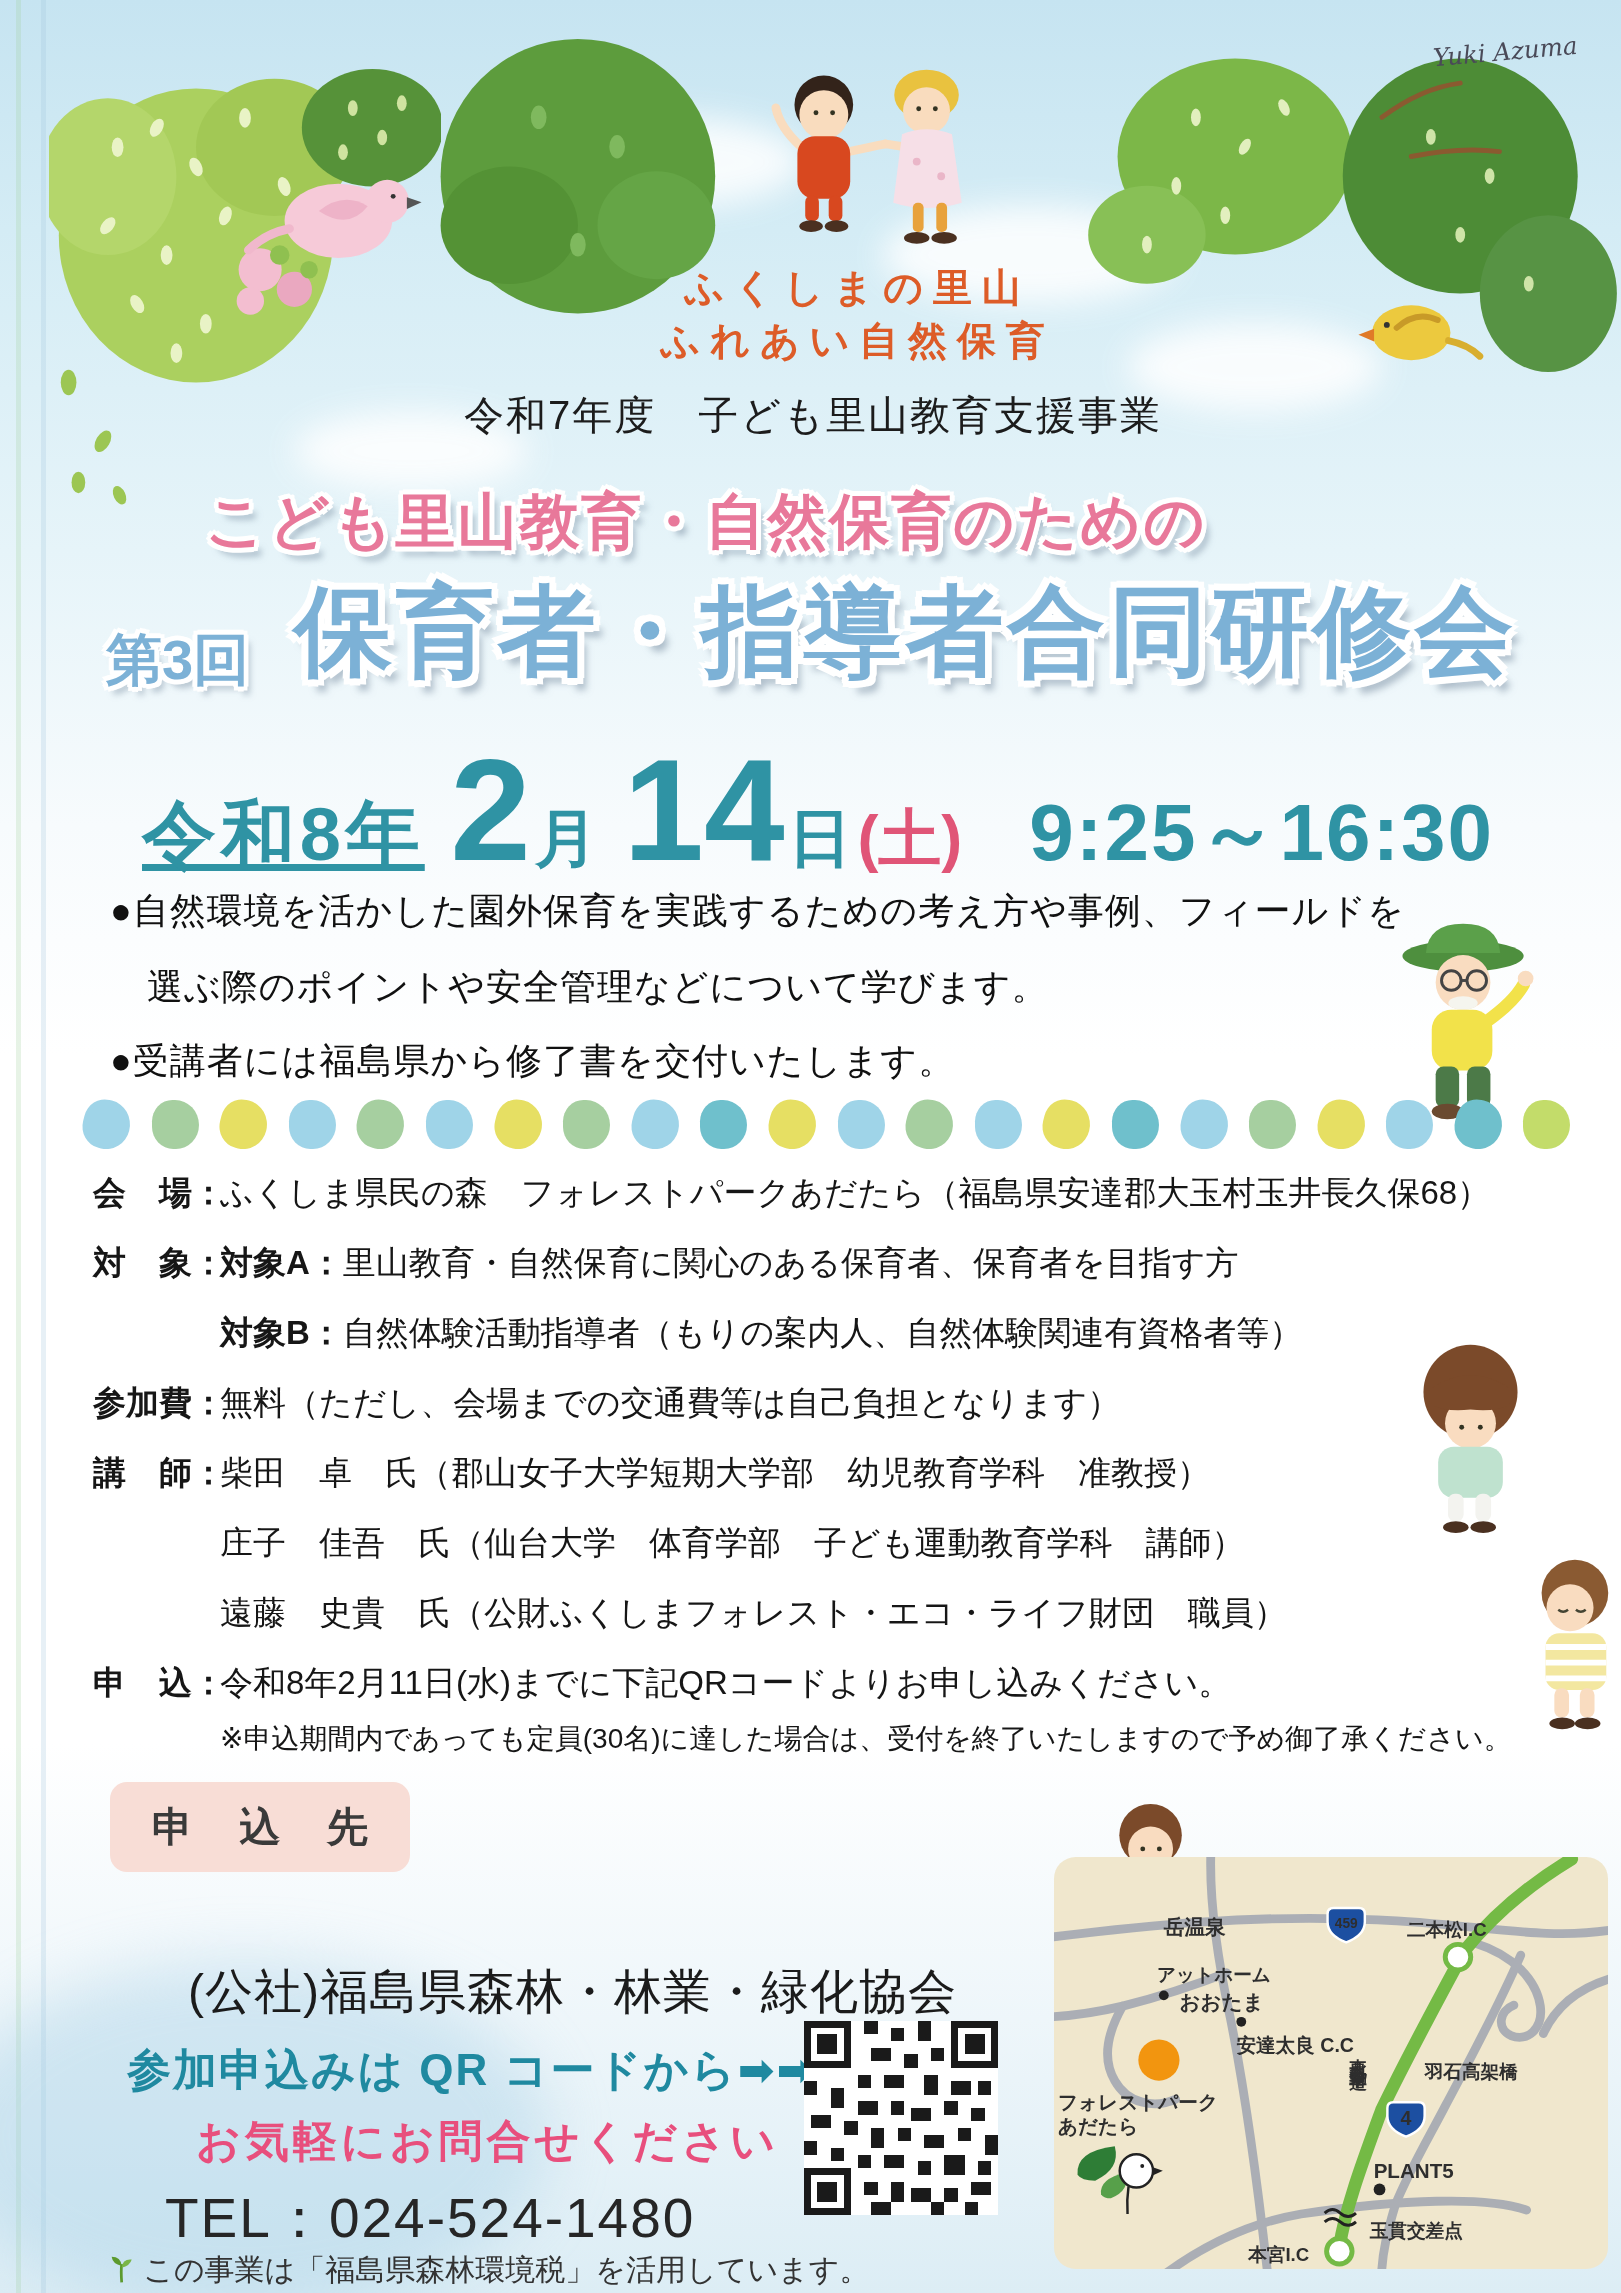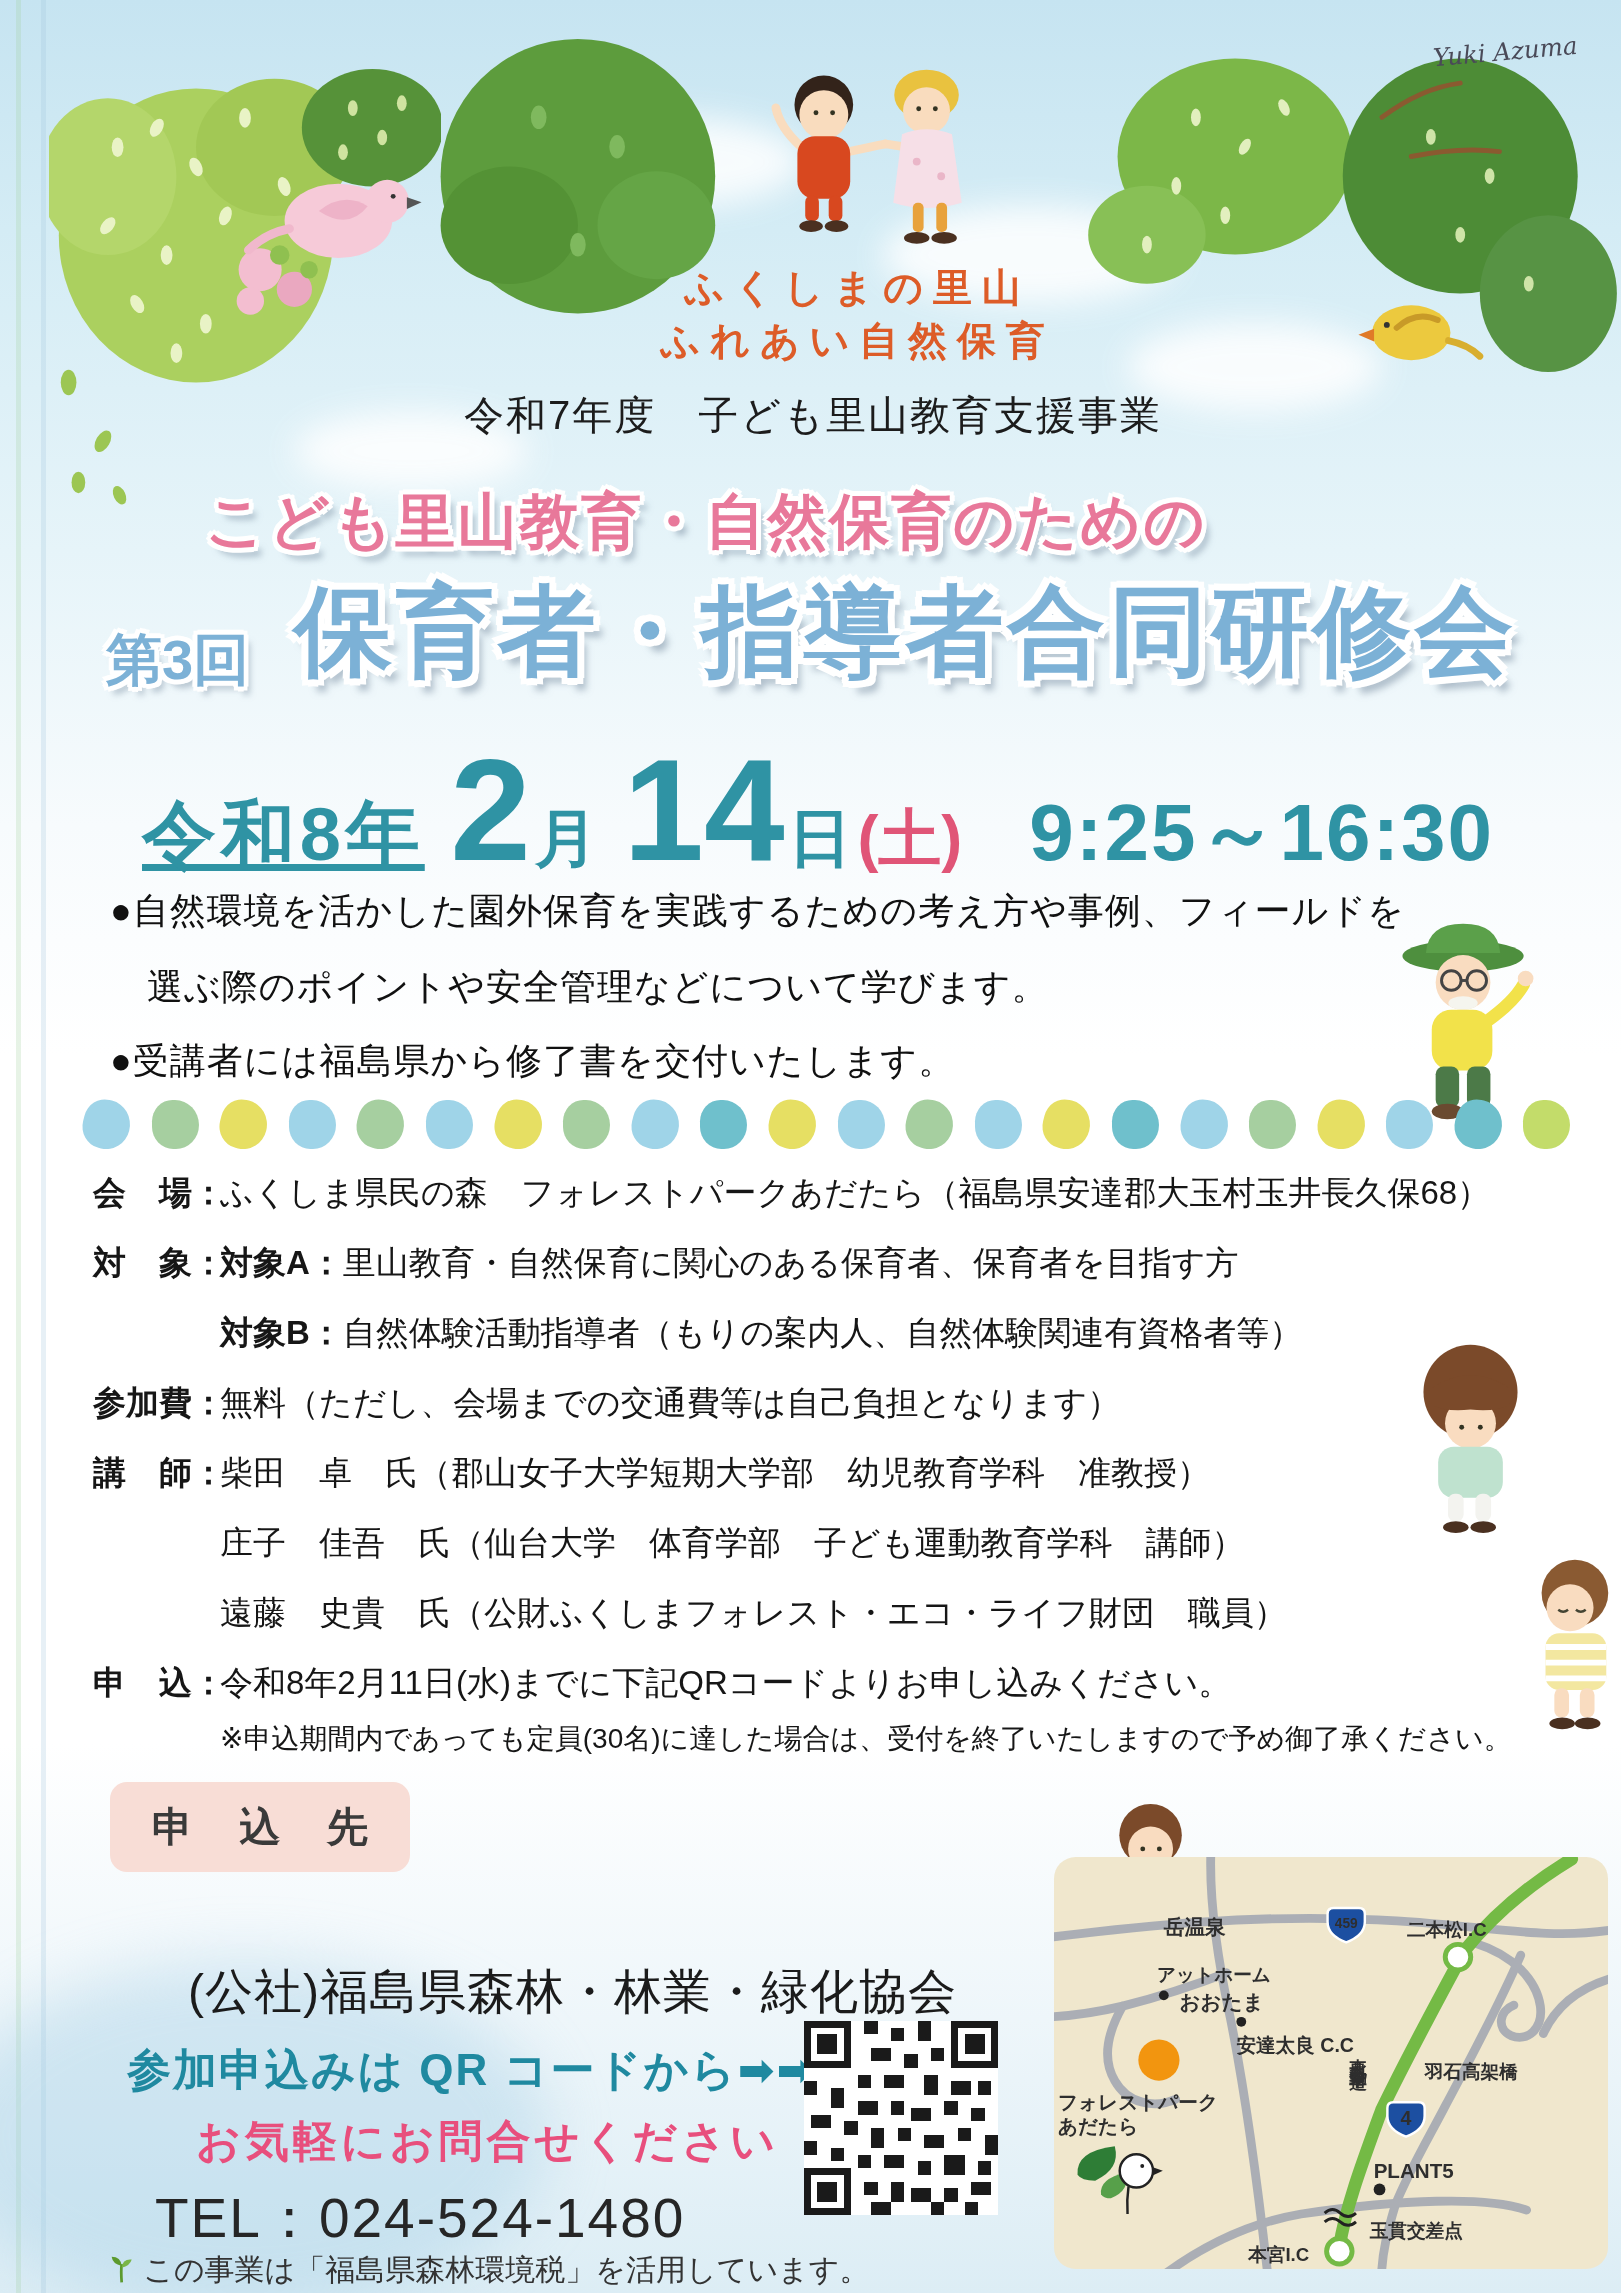--- a/index.html
+++ b/index.html
@@ -47,21 +47,21 @@
   .drow .sub{font-weight:bold;}
   .note-row{font-size:28px;margin-top:-11.8px;}
   
   .appbox{left:110px;top:1782px;width:300px;height:90px;background:#f8ddd6;border-radius:17px;
     display:flex;align-items:center;justify-content:center;}
   .appbox span{font-size:41px;font-weight:bold;letter-spacing:17.6px;color:#3a3a3a;padding-left:17.6px;}
   .office{left:162px;top:1898px;font-size:34px;color:#1d1d1d;}
   .org{left:188px;top:1960px;font-size:48px;color:#1b1b1b;letter-spacing:1px;}
   .qrline{left:127px;top:2041px;font-size:44px;font-weight:bold;color:#1f89a0;letter-spacing:2px;}
   .contactline{left:196px;top:2112px;font-size:44px;font-weight:bold;color:#e84f7d;letter-spacing:3.9px;}
-  .tel{left:155px;top:2182px;font-size:55px;color:#262626;letter-spacing:2px;}
+  .tel{left:165px;top:2182px;font-size:55px;color:#262626;letter-spacing:2px;}
   .footer{left:108px;top:2250px;font-size:30px;color:#333;display:flex;align-items:center;gap:7.8px;}
   
   .map{left:1054px;top:1857px;width:554px;height:412px;background:#f0e7cd;border-radius:21.6px;overflow:hidden;}
   .map svg text{font-family:"Liberation Sans","DejaVu Sans",sans-serif;font-weight:bold;fill:#2e2e2e;}
   .m19{font-size:19px;} .m20{font-size:20px;} .m21{font-size:21px;}
   .g{fill:#2f9e3f;} .pg{fill:#2f9e4f;}
   .shield{fill:#ffffff;text-anchor:middle;font-weight:bold;}
   .vlabel{position:absolute;left:292px;top:188px;writing-mode:vertical-rl;font-weight:bold;font-size:17.6px;color:#2e2e2e;letter-spacing:2.9px;}
   .signature{left:1433px;top:37px;font-family:"DejaVu Serif","Liberation Serif",serif;font-style:italic;font-size:24.5px;color:#4a4a58;transform:rotate(-5deg);}
   .wash{position:absolute;border-radius:50%;filter:blur(29px);}

